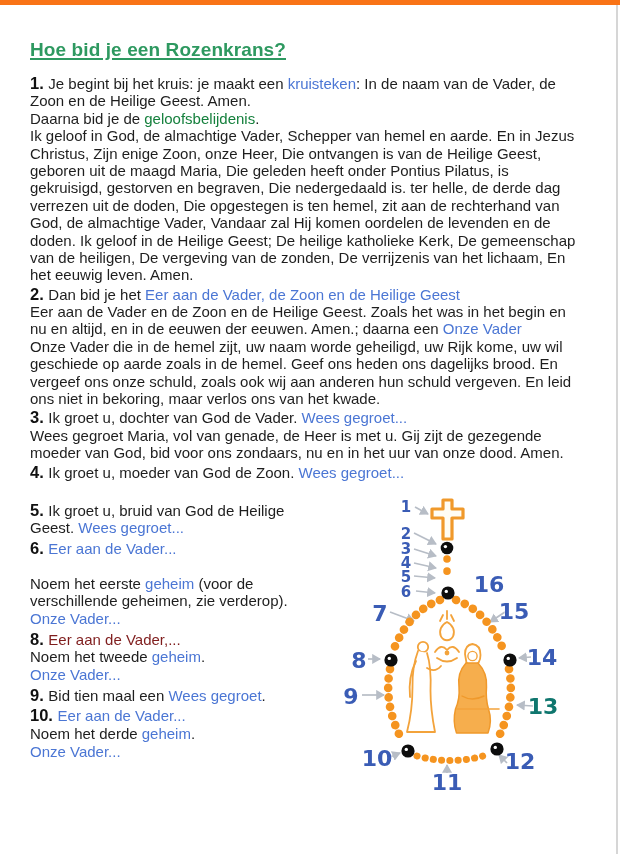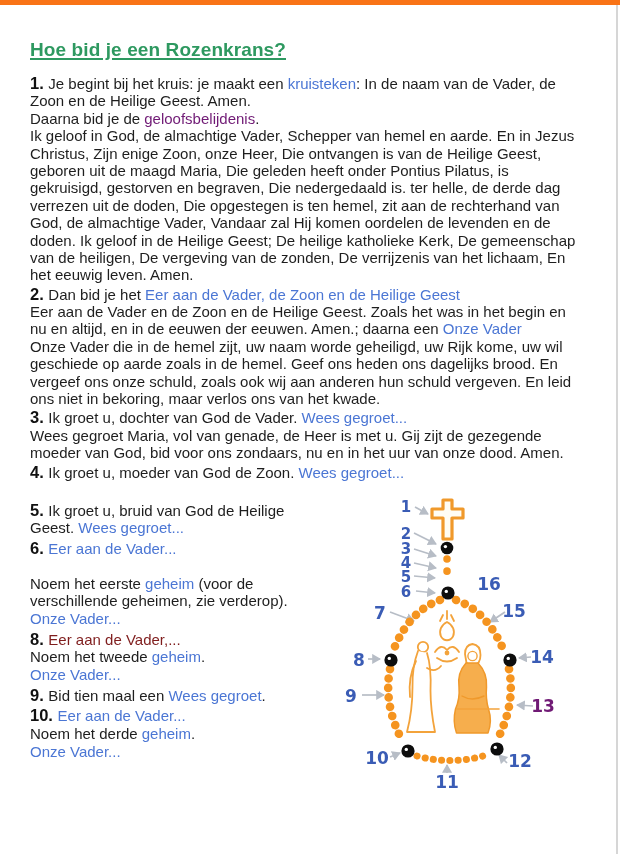--- a/index.html
+++ b/index.html
@@ -23,36 +23,36 @@
   .block-a .tline.num{margin-top:2px;}
   .block-b .tline.num{margin-top:2.6px;}
   .block-b .tline.gap{height:17px;}
   .seg-b{font-weight:bold;font-size:16.5px;color:#111;}
   .seg-l{color:#4b76d4;cursor:pointer;}
   .seg-n{color:#1e1e1e;}
   .diagram-svg{position:absolute;left:0;top:0;pointer-events:none;}
   .dlabel{
     position:absolute;transform:translate(-50%,-50%);
     font-family:"DejaVu Sans",sans-serif;font-weight:bold;font-style:normal;
-    color:#3a5cb5;font-size:17px;
+    color:#3a5cb5;font-size:22px;
     text-shadow:0 0 2px #ffffff, 0 0 1px #ffffff;
   }
   .dlabel.sm{font-size:15px;}
 </style>
 </head>
 <body>
 
 <div class="page" style="color: rgb(30, 30, 30);">
 
   <h1 class="doc-title" style="color: rgb(46, 153, 96);">Hoe bid je een Rozenkrans?</h1>
 
   <div class="block-a">
       <div class="tline num"><span class="seg-b">1. </span><span class="seg-n">Je begint bij het kruis: je maakt een </span><span class="seg-l" style="color: rgb(75, 118, 212);">kruisteken</span><span class="seg-n">: In de naam van de Vader, de</span></div>
       <div class="tline"><span class="seg-n">Zoon en de Heilige Geest. Amen.</span></div>
-      <div class="tline"><span class="seg-n">Daarna bid je de </span><span class="seg-l" style="color: #701a75;">geloofsbelijdenis</span><span class="seg-n">.</span></div>
+      <div class="tline"><span class="seg-n">Daarna bid je de </span><span class="seg-l" style="color: #15803d;">geloofsbelijdenis</span><span class="seg-n">.</span></div>
       <div class="tline"><span class="seg-n">Ik geloof in God, de almachtige Vader, Schepper van hemel en aarde. En in Jezus</span></div>
       <div class="tline"><span class="seg-n">Christus, Zijn enige Zoon, onze Heer, Die ontvangen is van de Heilige Geest,</span></div>
       <div class="tline"><span class="seg-n">geboren uit de maagd Maria, Die geleden heeft onder Pontius Pilatus, is</span></div>
       <div class="tline"><span class="seg-n">gekruisigd, gestorven en begraven, Die nedergedaald is. ter helle, de derde dag</span></div>
       <div class="tline"><span class="seg-n">verrezen uit de doden, Die opgestegen is ten hemel, zit aan de rechterhand van</span></div>
       <div class="tline"><span class="seg-n">God, de almachtige Vader, Vandaar zal Hij komen oordelen de levenden en de</span></div>
       <div class="tline"><span class="seg-n">doden. Ik geloof in de Heilige Geest; De heilige katholieke Kerk, De gemeenschap</span></div>
       <div class="tline"><span class="seg-n">van de heiligen, De vergeving van de zonden, De verrijzenis van het lichaam, En</span></div>
       <div class="tline"><span class="seg-n">het eeuwig leven. Amen.</span></div>
       <div class="tline num"><span class="seg-b">2. </span><span class="seg-n">Dan bid je het </span><span class="seg-l" style="color: rgb(75, 118, 212);">Eer aan de Vader, de Zoon en de Heilige Geest</span></div>
@@ -183,19 +183,19 @@
   <span class="dlabel sm" style="left: 406px; top: 544px; color: rgb(58, 92, 181);">3</span>
   <span class="dlabel sm" style="left: 406px; top: 558px; color: rgb(58, 92, 181);">4</span>
   <span class="dlabel sm" style="left: 406px; top: 572px; color: rgb(58, 92, 181);">5</span>
   <span class="dlabel sm" style="left: 406px; top: 587px; color: rgb(58, 92, 181);">6</span>
   <span class="dlabel" style="left: 380px; top: 608px; color: rgb(58, 92, 181);">7</span>
   <span class="dlabel" style="left: 359px; top: 655px; color: rgb(58, 92, 181);">8</span>
   <span class="dlabel" style="left: 351px; top: 691px; color: rgb(58, 92, 181);">9</span>
   <span class="dlabel" style="left: 377px; top: 753px; color: rgb(58, 92, 181);">10</span>
   <span class="dlabel" style="left: 447px; top: 777px; color: rgb(58, 92, 181);">11</span>
   <span class="dlabel" style="left: 520px; top: 756px; color: rgb(58, 92, 181);">12</span>
-  <span class="dlabel" style="left: 543px; top: 701px; color: #701a75;">13</span>
+  <span class="dlabel" style="left: 543px; top: 701px; color: #0f766e;">13</span>
   <span class="dlabel" style="left: 542px; top: 652px; color: rgb(58, 92, 181);">14</span>
   <span class="dlabel" style="left: 514px; top: 606px; color: rgb(58, 92, 181);">15</span>
   <span class="dlabel" style="left: 489px; top: 579px; color: rgb(58, 92, 181);">16</span>
 
   <div class="page-edge"></div>
 </div>
 
 </body></html>

